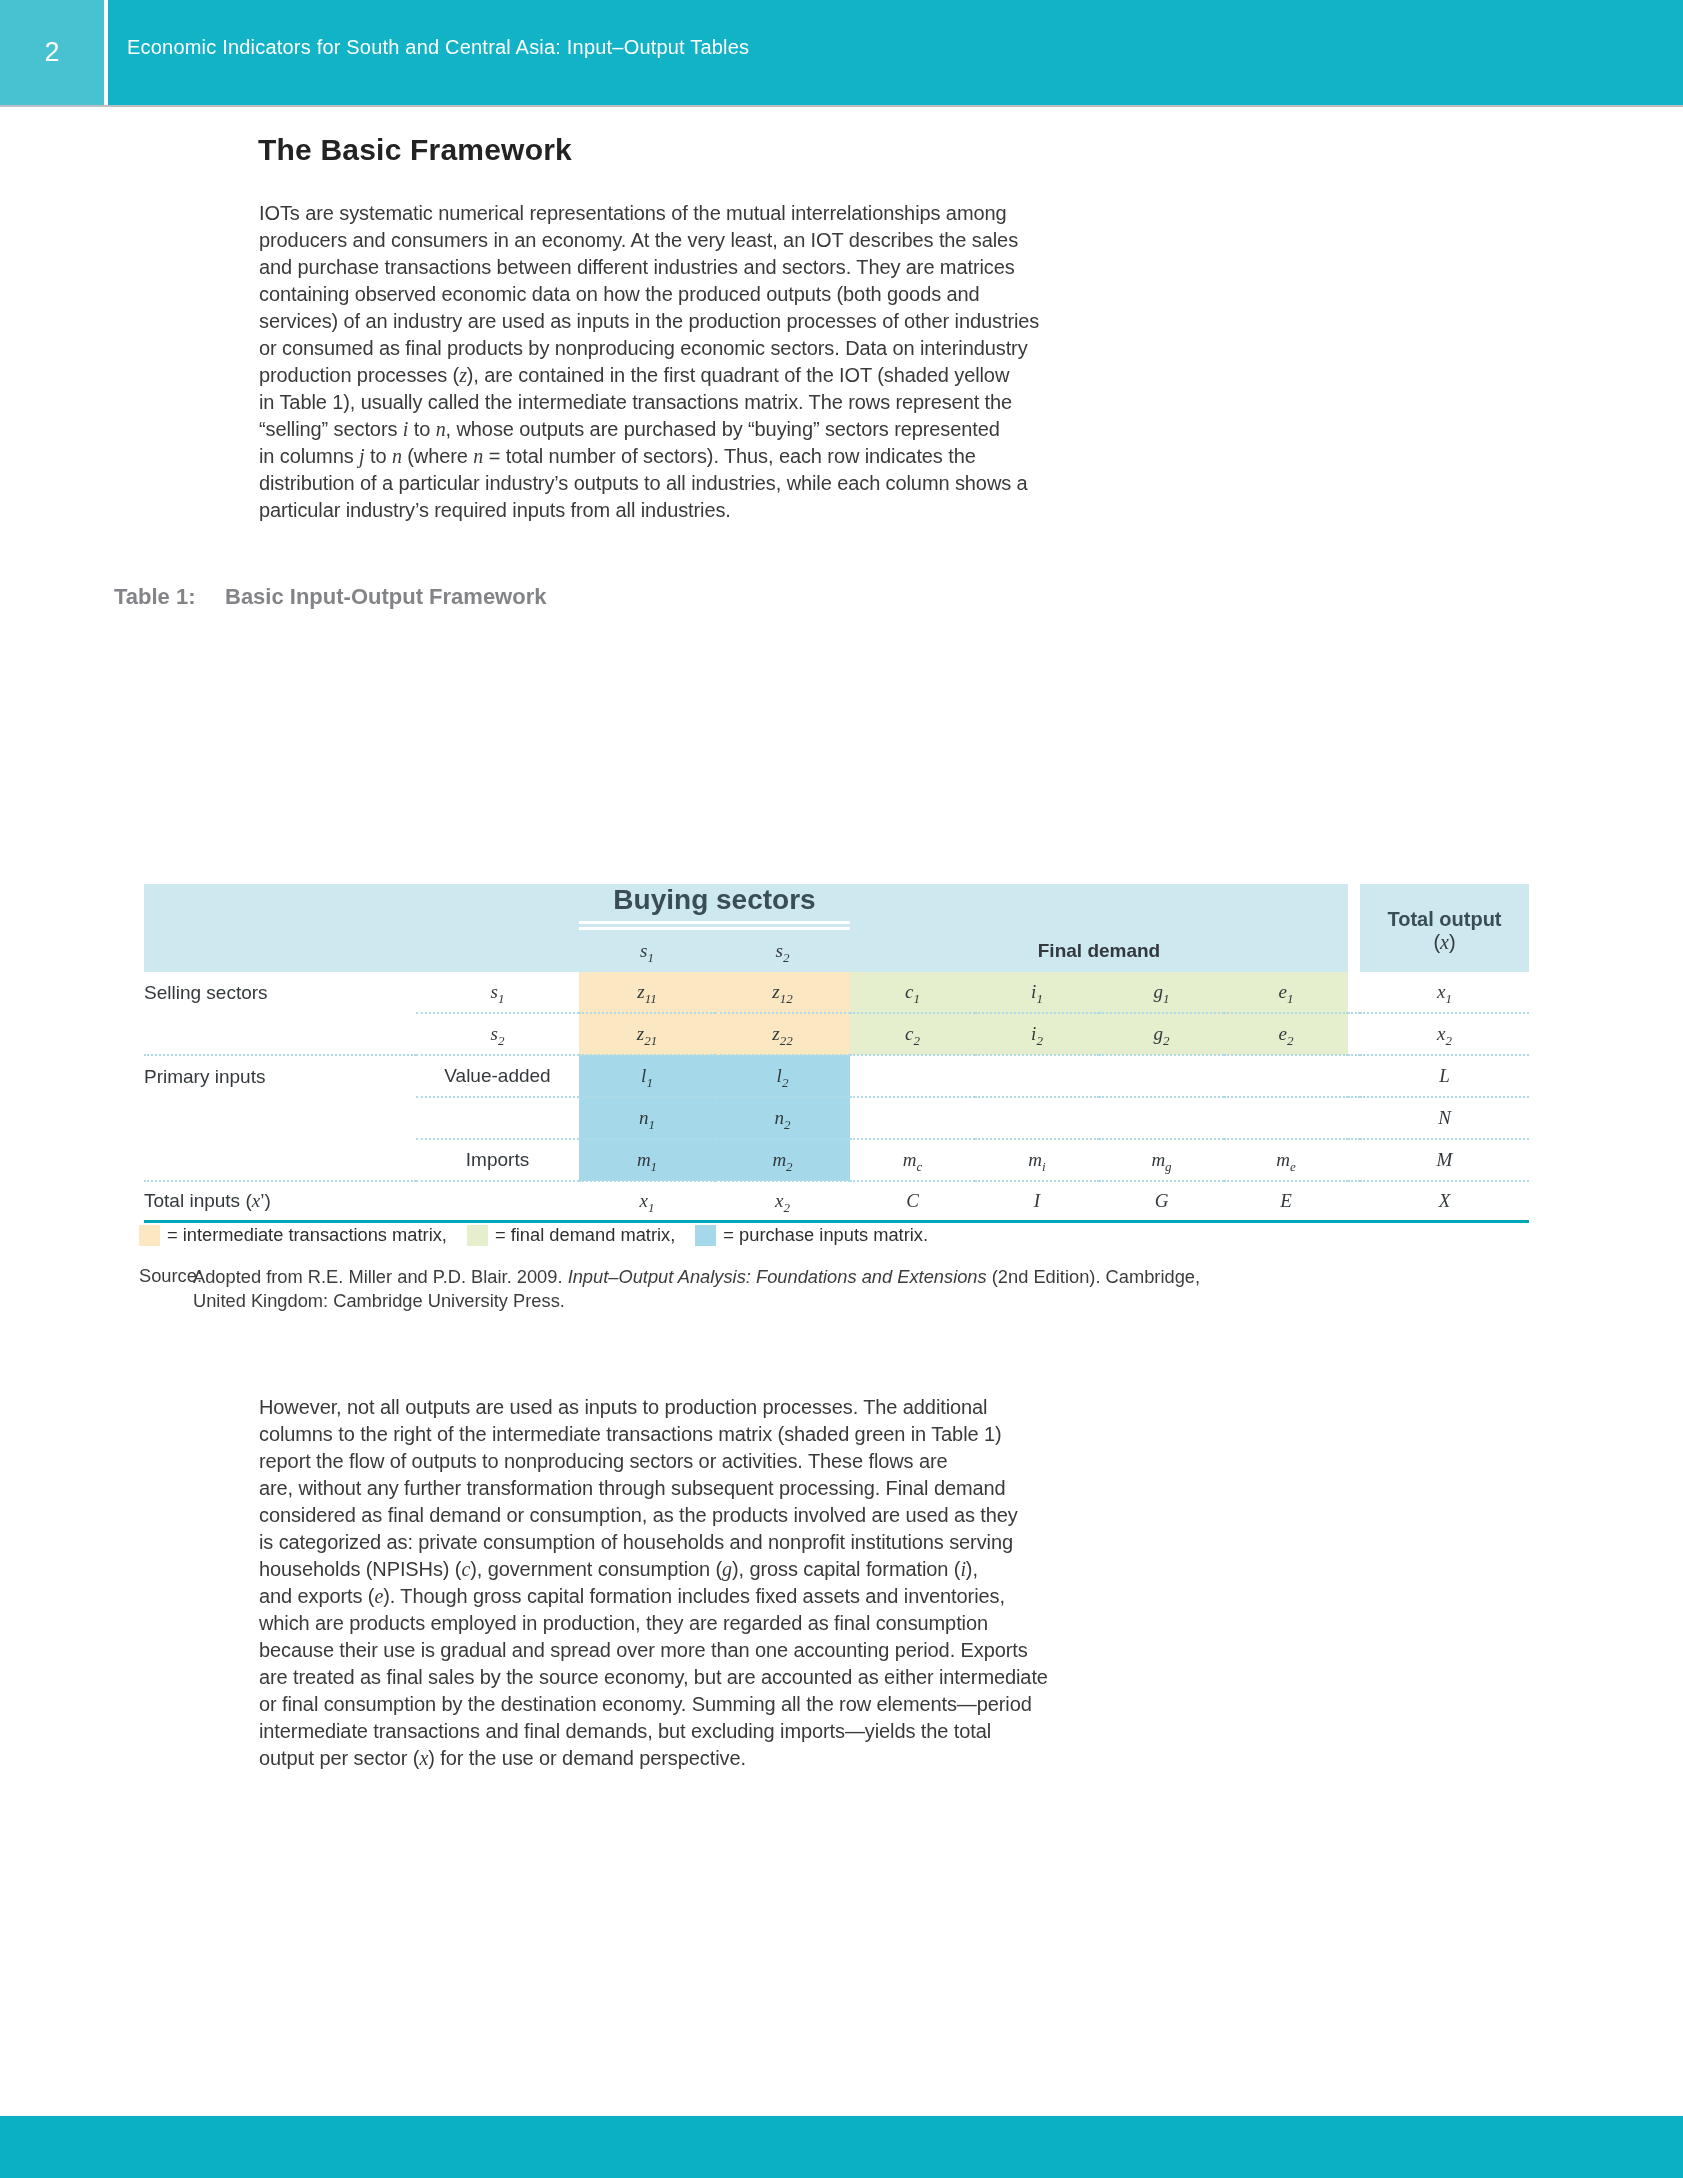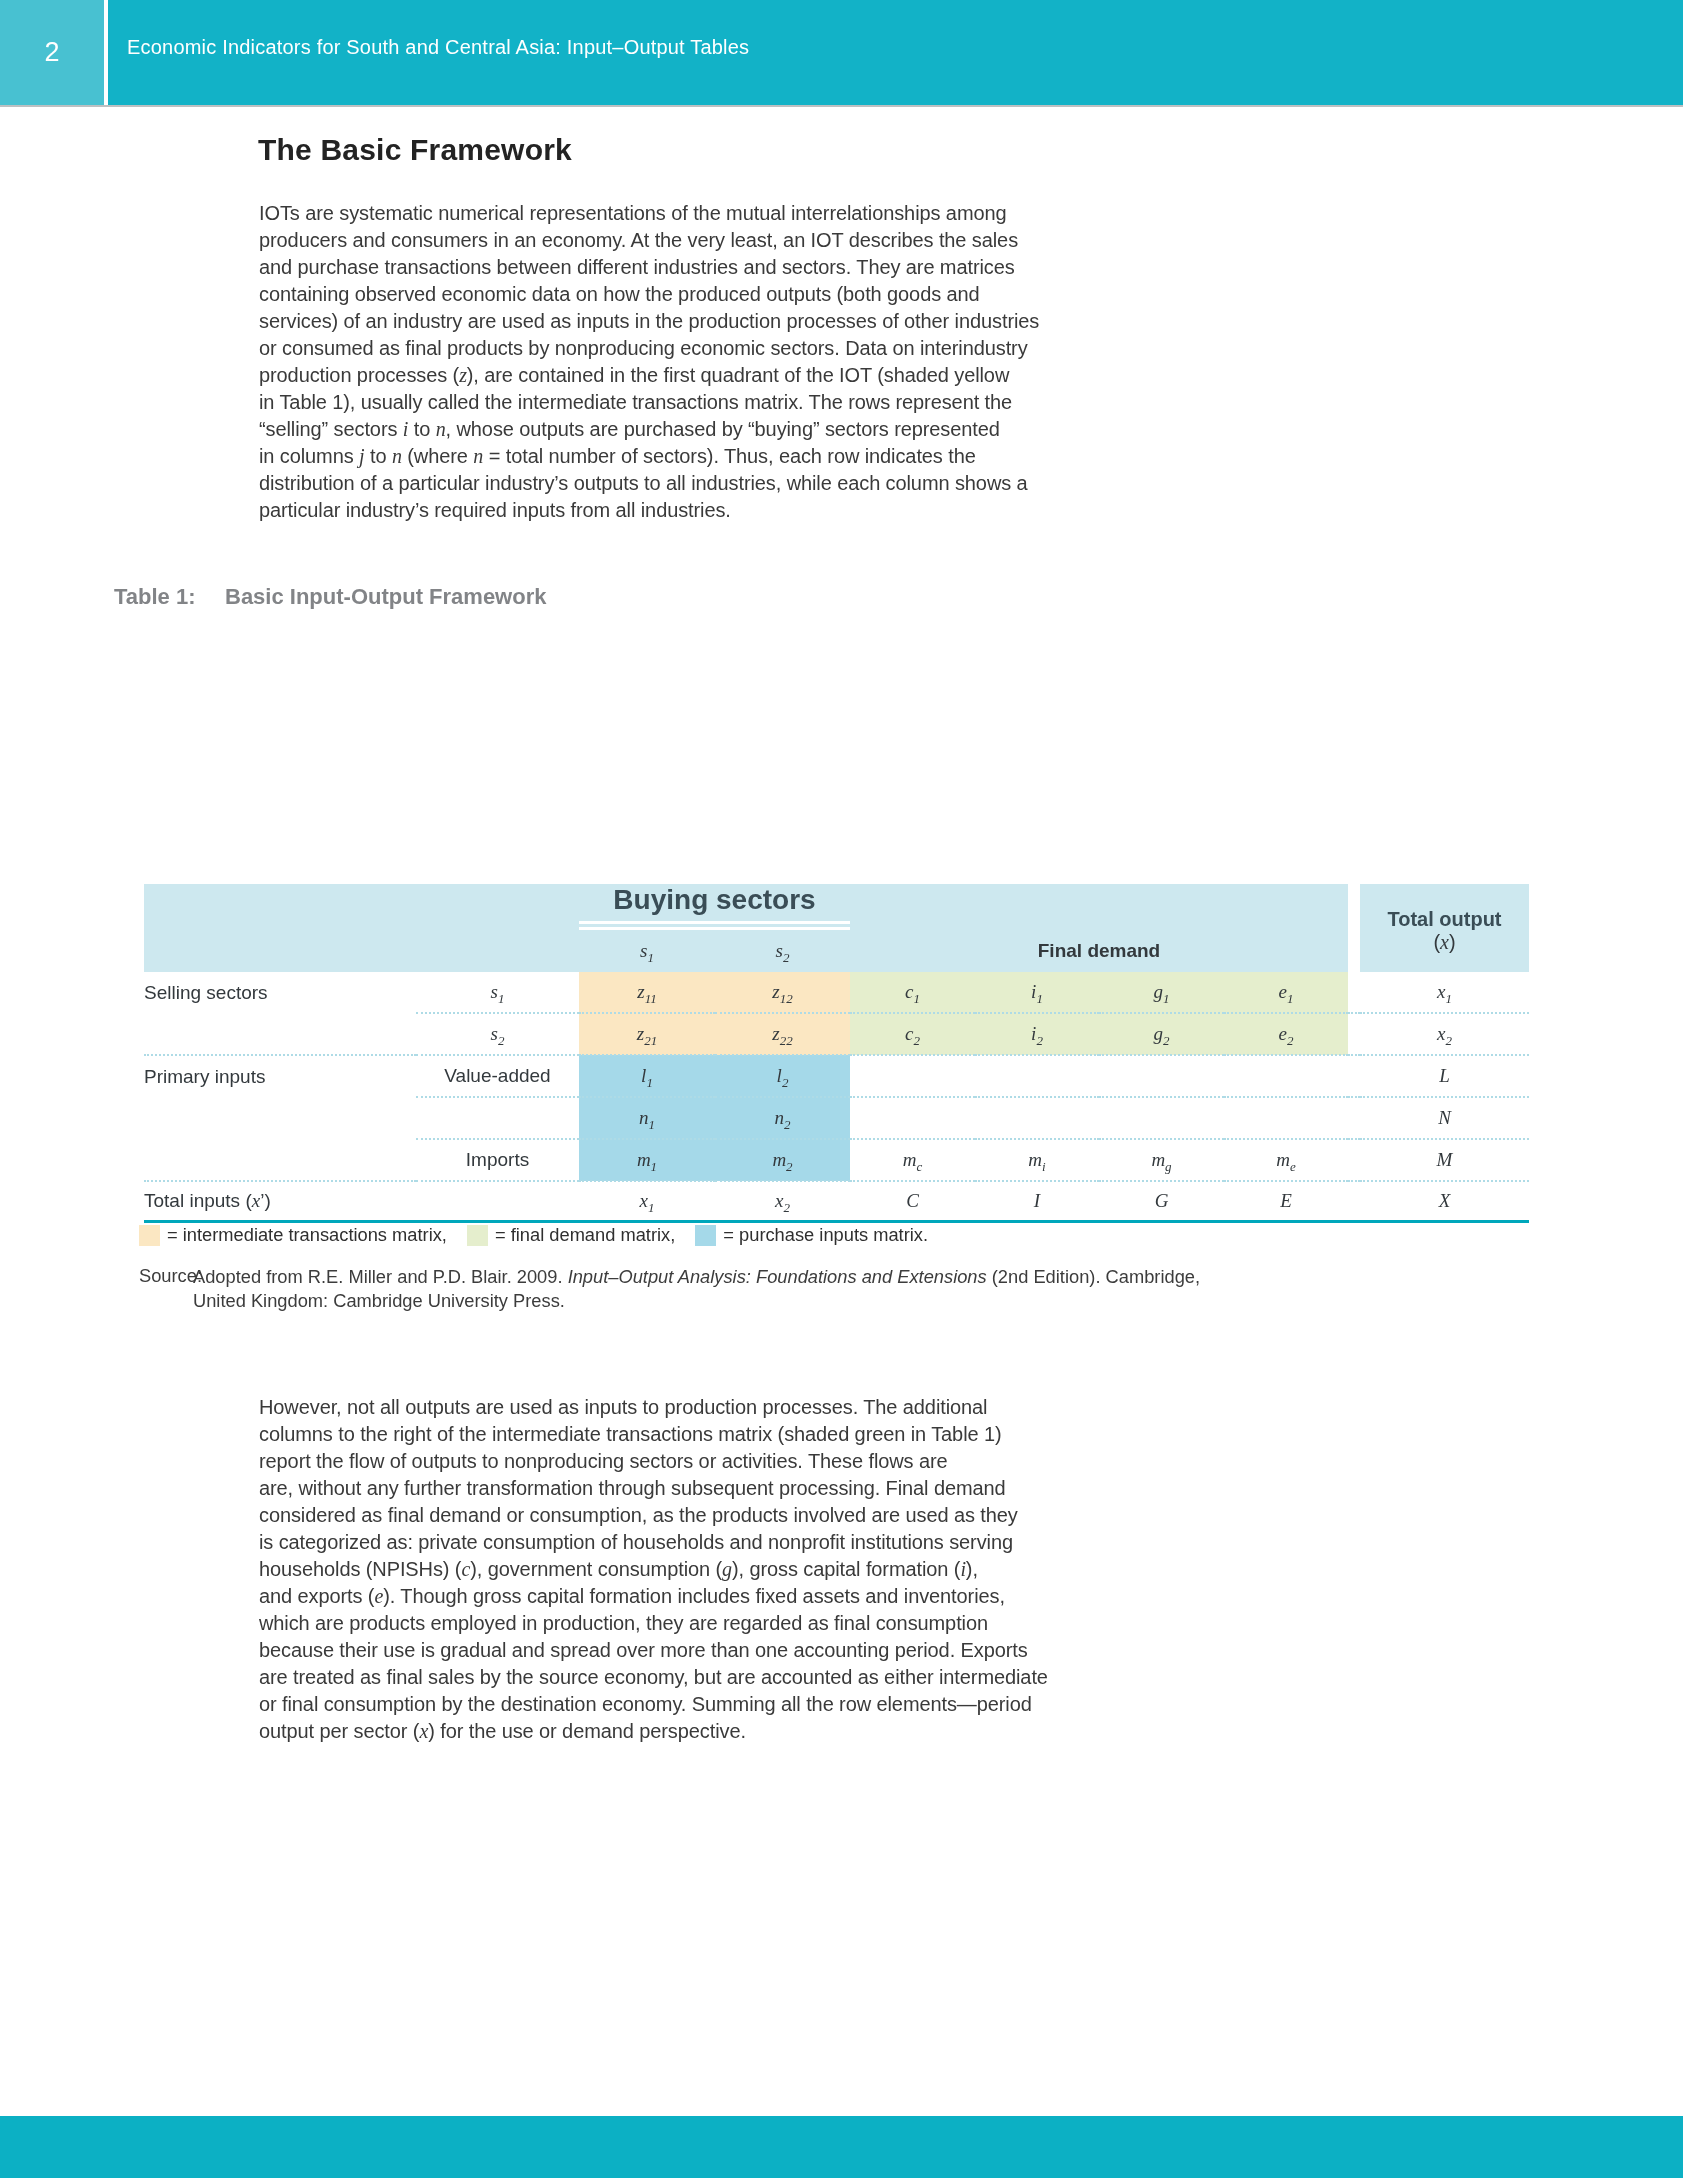--- a/index.html
+++ b/index.html
@@ -240,19 +240,20 @@
       <div class="ln">report the flow of outputs to nonproducing sectors or activities. These flows are</div>
       <div class="ln">are, without any further transformation through subsequent processing. Final demand</div>
       <div class="ln">considered as final demand or consumption, as the products involved are used as they</div>
       <div class="ln">is categorized as: private consumption of households and nonprofit institutions serving</div>
       <div class="ln">households (NPISHs) (<span class="mv">c</span>), government consumption (<span class="mv">g</span>), gross capital formation (<span class="mv">i</span>),</div>
       <div class="ln">and exports (<span class="mv">e</span>). Though gross capital formation includes fixed assets and inventories,</div>
       <div class="ln">which are products employed in production, they are regarded as final consumption</div>
       <div class="ln">because their use is gradual and spread over more than one accounting period. Exports</div>
       <div class="ln">are treated as final sales by the source economy, but are accounted as either intermediate</div>
       <div class="ln">or final consumption by the destination economy. Summing all the row elements—period</div>
+      <div class="ln">intermediate transactions and final demands, but excluding imports—yields the total</div>
       <div class="ln">output per sector (<span class="mv">x</span>) for the use or demand perspective.</div>
     </div>
 
   <div class="footbar"></div>
 
 </div>
 
 
 </body></html>

